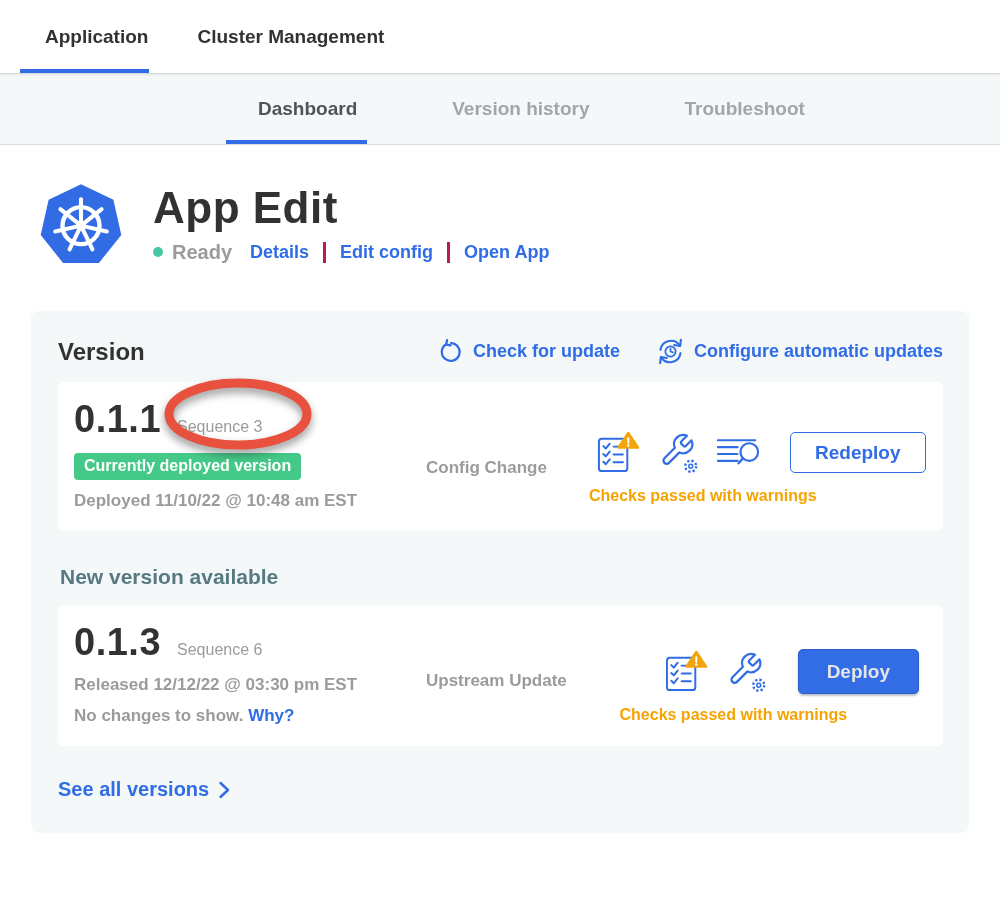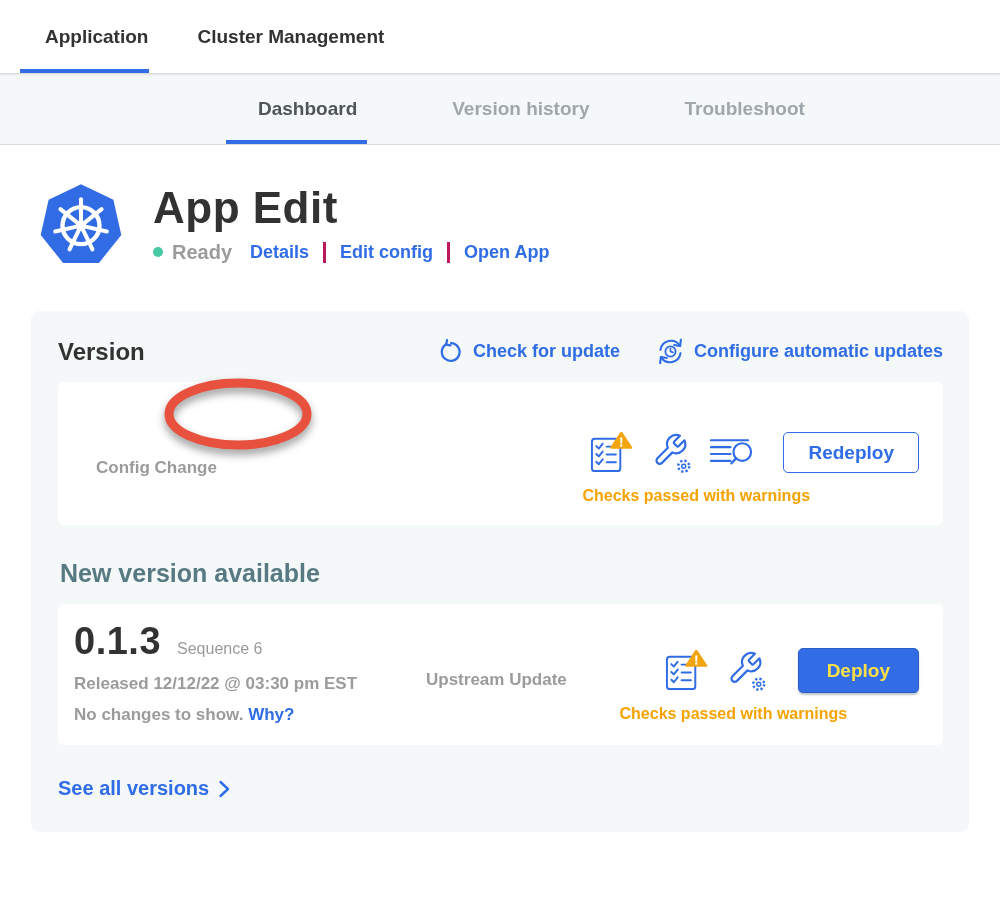--- a/index.html
+++ b/index.html
@@ -75,23 +75,23 @@
   .card-right{margin-left:auto;display:flex;flex-direction:column;}
   .card1 .card-right{padding-top:32px;}
   .card2 .card-right{padding-top:28px;}
   .icons-row{display:flex;align-items:center;gap:15px;}
   .icons-row svg{display:block;cursor:pointer;}
   .btn{
     margin-left:14px;font-family:inherit;font-size:19px;font-weight:700;cursor:pointer;
     border-radius:5px;padding:10px 24px;line-height:1;
   }
   .btn.outline{background:#fff;color:#2f6ce6;border:1.5px solid #2f6ce6;}
-  .btn.solid{background:#326de6;color:#fde047;border:1px solid #2b5fc7;box-shadow:0 2px 2px rgba(40,60,90,.3);padding:12px 28px;}
+  .btn.solid{background:#326de6;color:#e5e5e5;border:1px solid #2b5fc7;box-shadow:0 2px 2px rgba(40,60,90,.3);padding:12px 28px;}
   .checks{margin-top:12px;font-size:16px;font-weight:700;color:#f5a300;align-self:center;transform:translateX(-58px);white-space:nowrap;}
-  .newver-heading{margin:34px 0 0 2px;font-size:25px;font-weight:700;color:#577981;}
+  .newver-heading{margin:34px 0 0 2px;font-size:21px;font-weight:700;color:#577981;}
   .see-all{
     margin-top:32px;display:flex;align-items:center;gap:9px;
     font-size:20px;font-weight:700;color:#2f6ce6;cursor:pointer;text-decoration:none;width:fit-content;
   }
   
   .annotation{
     position:absolute;left:104px;top:-6px;pointer-events:none;z-index:3;
     filter:drop-shadow(0 5px 4px rgba(30,30,30,.45));
   }
 </style>
@@ -158,20 +158,28 @@
         </svg>
         <span>Configure automatic updates</span>
       </a>
     </div>
   </div>
 
   <div class="card card1">
     <svg class="annotation" width="152" height="80" viewBox="0 0 152 80">
       <ellipse cx="76" cy="38" rx="69" ry="31" fill="none" stroke="#e8513d" stroke-width="9"></ellipse>
     </svg>
+    <div class="card-left">
+      <div class="ver-row">
+        <span class="ver-number">0.1.1</span>
+        <span class="ver-seq">Sequence 3</span>
+      </div>
+      <span class="badge">Currently deployed version</span>
+      <div class="meta-line">Deployed 11/10/22 @ 10:48 am EST</div>
+    </div>
     <div class="card-mid">Config Change</div>
     <div class="card-right">
       <div class="icons-row">
         <svg width="45" height="45" viewBox="0 0 46 46">
           <rect x="3" y="9" width="29" height="33" rx="3" fill="none" stroke="#2f6ce6" stroke-width="2"></rect>
           <g fill="none" stroke="#2f6ce6" stroke-width="2" stroke-linecap="round" stroke-linejoin="round">
             <path d="M7.5 16.5 10 19 14 14"></path>
             <path d="M7.5 24.5 10 27 14 22"></path>
             <path d="M7.5 32.5 10 35 14 30"></path>
             <line x1="18" y1="17" x2="27.5" y2="17"></line>

